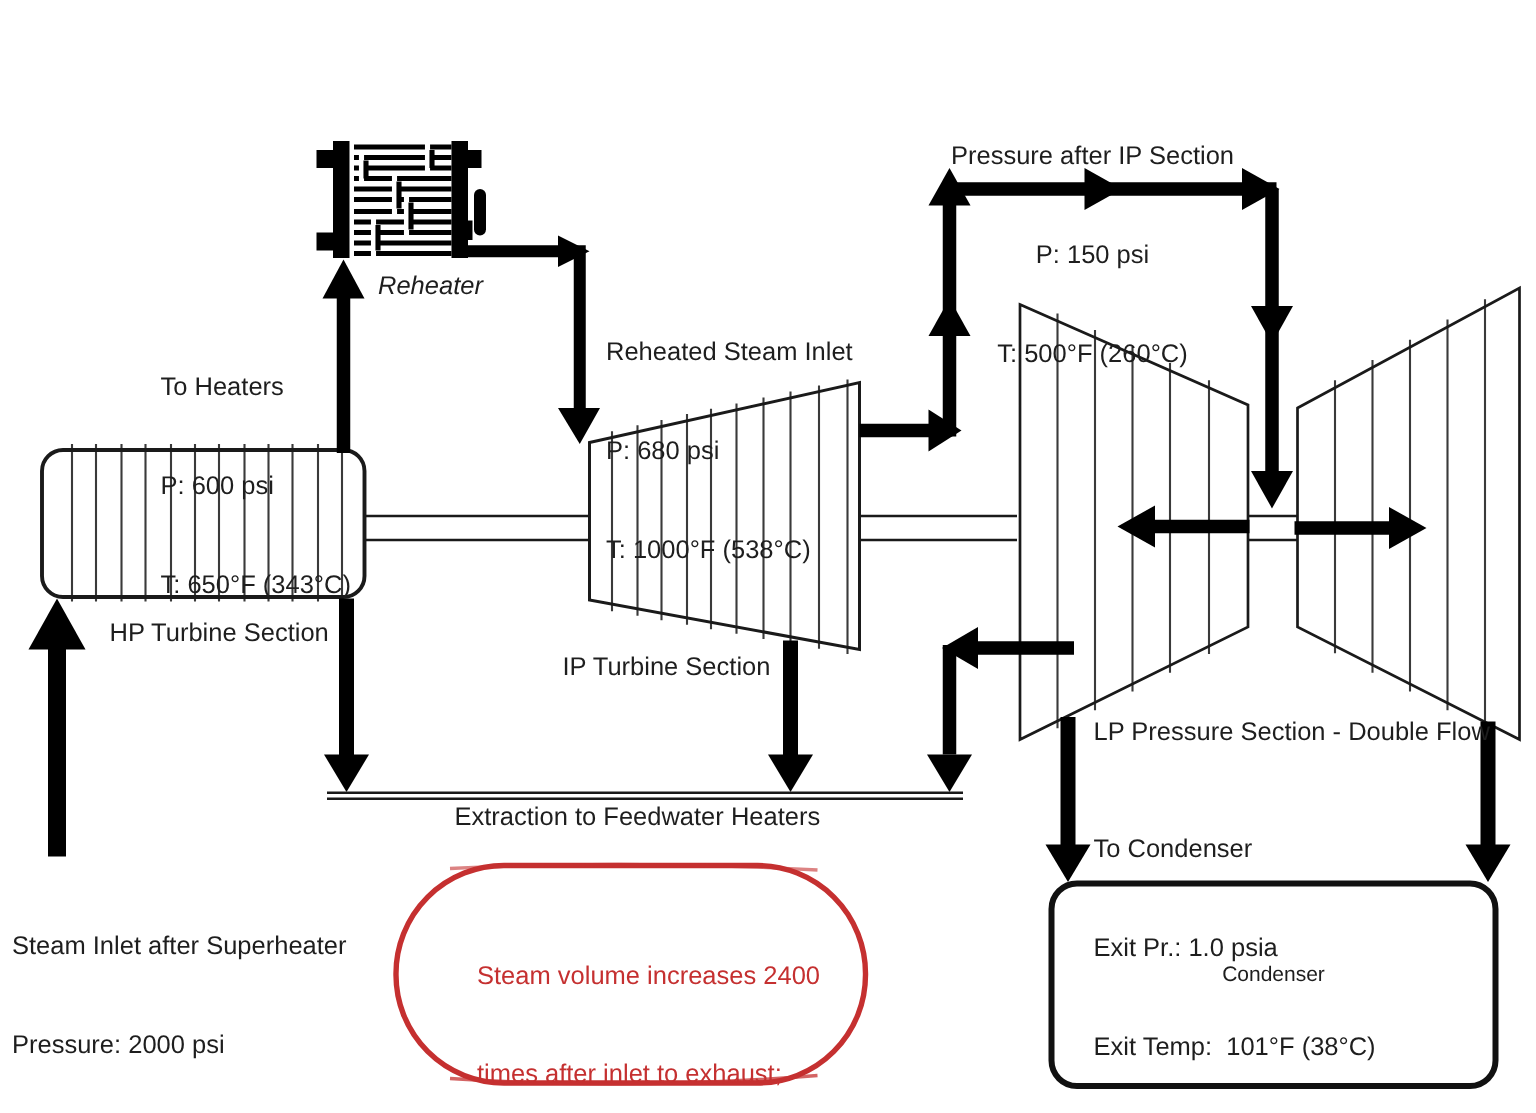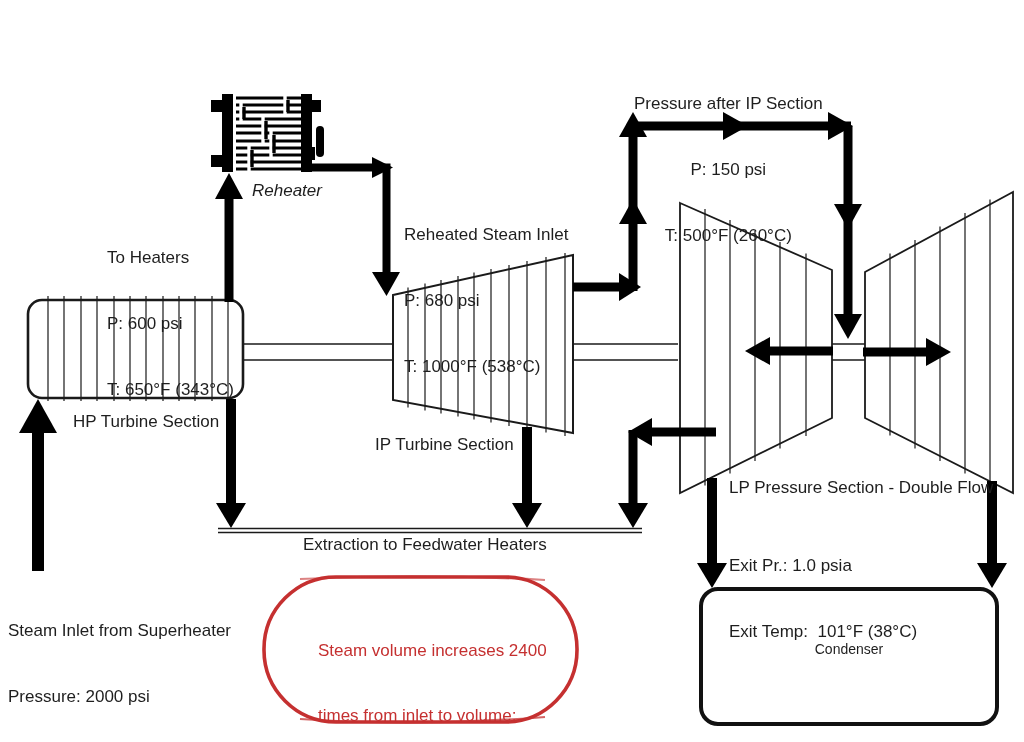--- a/index.html
+++ b/index.html
@@ -225,35 +225,36 @@
     <div>To Heaters</div>
     <div>P: 600 psi</div>
     <div>T: 650°F (343°C)</div>
   </div>
 
   <div class="lbl" style="left:73px;top:411px;">HP Turbine Section</div>
   <div class="lbl" style="left:375px;top:434px;">IP Turbine Section</div>
   <div class="lbl" style="left:729px;top:477px;">LP Pressure Section - Double Flow</div>
 
   <div class="lbl" style="left:729px;top:511px;">
+    <div>To Condenser</div>
     <div>Exit Pr.: 1.0 psia</div>
     <div>Exit Temp:  101°F (38°C)</div>
   </div>
 
   <div class="lbl" style="left:8px;top:576px;">
-    <div>Steam Inlet from Superheater</div>
+    <div>Steam Inlet after Superheater</div>
     <div>Pressure: 2000 psi</div>
     
   </div>
 
   <div class="lbl" style="left:303px;top:534px;">Extraction to Feedwater Heaters</div>
 
   <div class="lbl big center" style="left:701px;top:638px;width:296px;">Condenser</div>
 
   <div class="lbl red" style="left:318px;top:596px;">
     <div>Steam volume increases 2400</div>
-    <div>times from inlet to volume;</div>
+    <div>times after inlet to exhaust;</div>
     
     
     
   </div>
 
 </div>
 
 </body></html>

